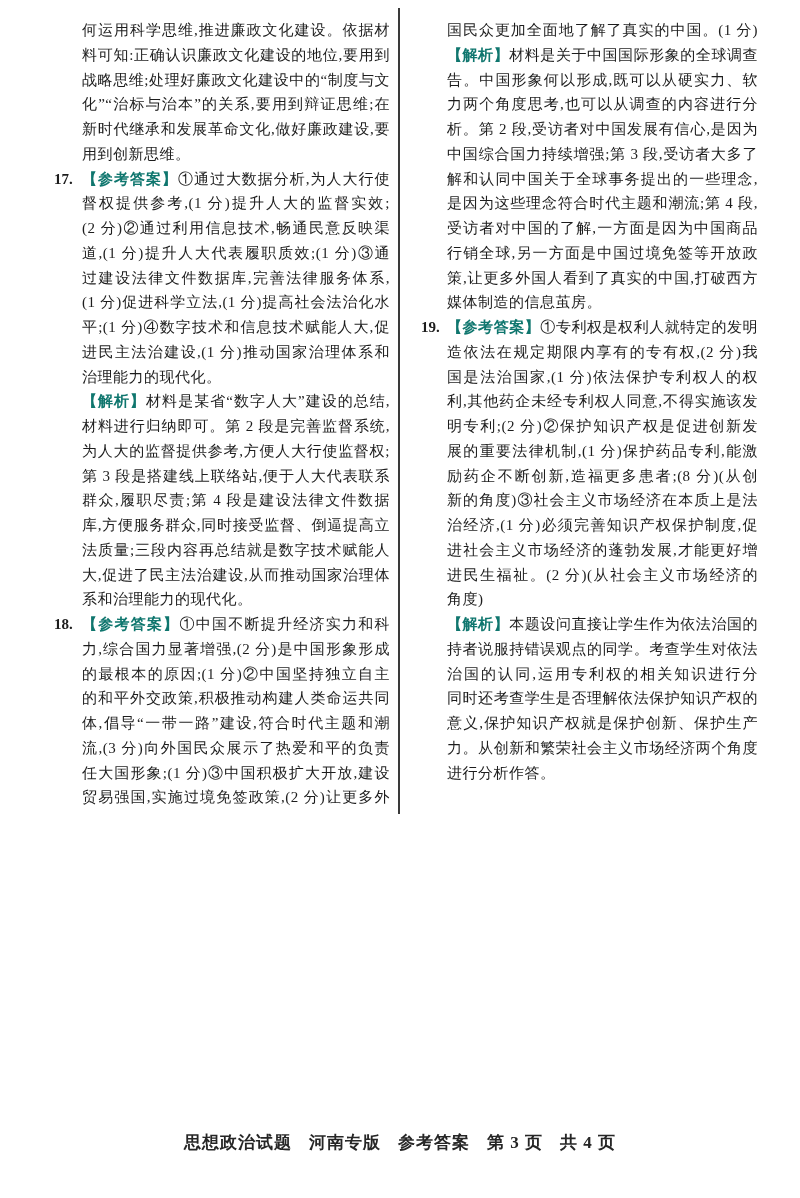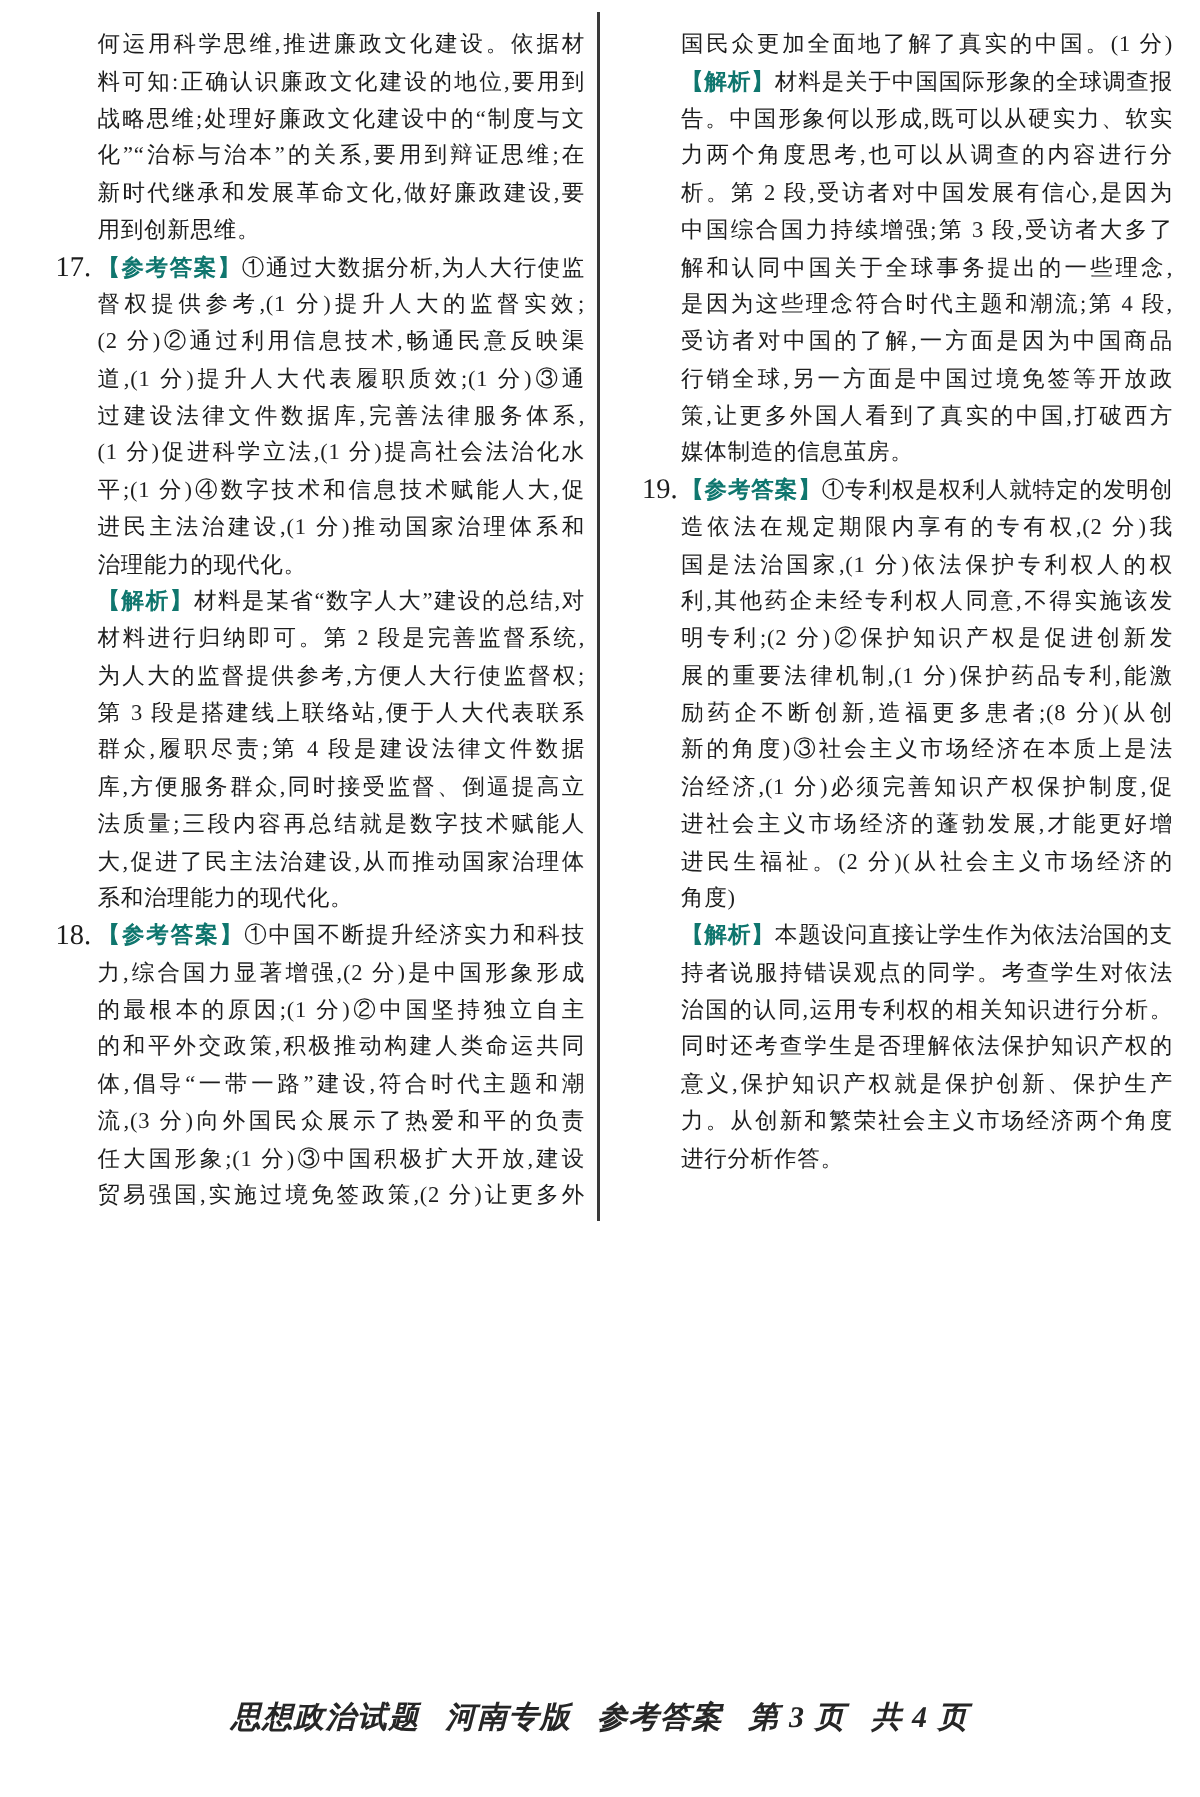--- a/index.html
+++ b/index.html
@@ -7,37 +7,37 @@
     position: relative;
     width: 800px;
     height: 1198px;
     background: #ffffff;
     font-family: "Liberation Serif", "DejaVu Serif", serif;
     color: #1d1d1d;
     overflow: hidden;
   }
   .col { position: absolute; top: 18px; }
   .col-left  { left: 37px;  width: 353px; }
-  .col-right { left: 428px; width: 354px; }
+  .col-right { left: 404px; width: 354px; }
   .divider {
     position: absolute;
     left: 398px;
     top: 8px;
     width: 2px;
     height: 806px;
     background: #3a3a3a;
   }
-  .block { display: flex; }
+  .block { display: flex; margin-left: 17px; }
   .num {
     flex: 0 0 28px;
     width: 28px;
-    font-size: 19px;
+    font-size: 15px;
     line-height: 24.75px;
     text-align: left;
-    font-weight: normal;
+    font-weight: bold;
   }
   .col-right .num { flex: 0 0 26px; width: 26px; }
   .lines { flex: 1; min-width: 0; }
   .line {
     height: 24.75px;
     line-height: 24.75px;
     font-size: 15px;
     overflow: hidden;
     letter-spacing: 0.5px;
   }
@@ -45,25 +45,24 @@
   .line.e { text-align: center; text-align-last: left; }
   .line b { font-weight: bold; color: #0f766e; }
   .footer {
     position: absolute;
     top: 1131px;
     left: 0;
     right: 0;
     display: flex;
     justify-content: center;
     gap: 17px;
-    font-size: 20px;
+    font-size: 17px;
     font-weight: bold;
     color: #262626;
     letter-spacing: 1px;
-    font-style: italic;
   }
 </style>
 </head>
 <body>
 
 <div class="page">
   <div class="col col-left" id="col-left">
       <div class="block">
         <div class="num"></div>
         <div class="lines">

